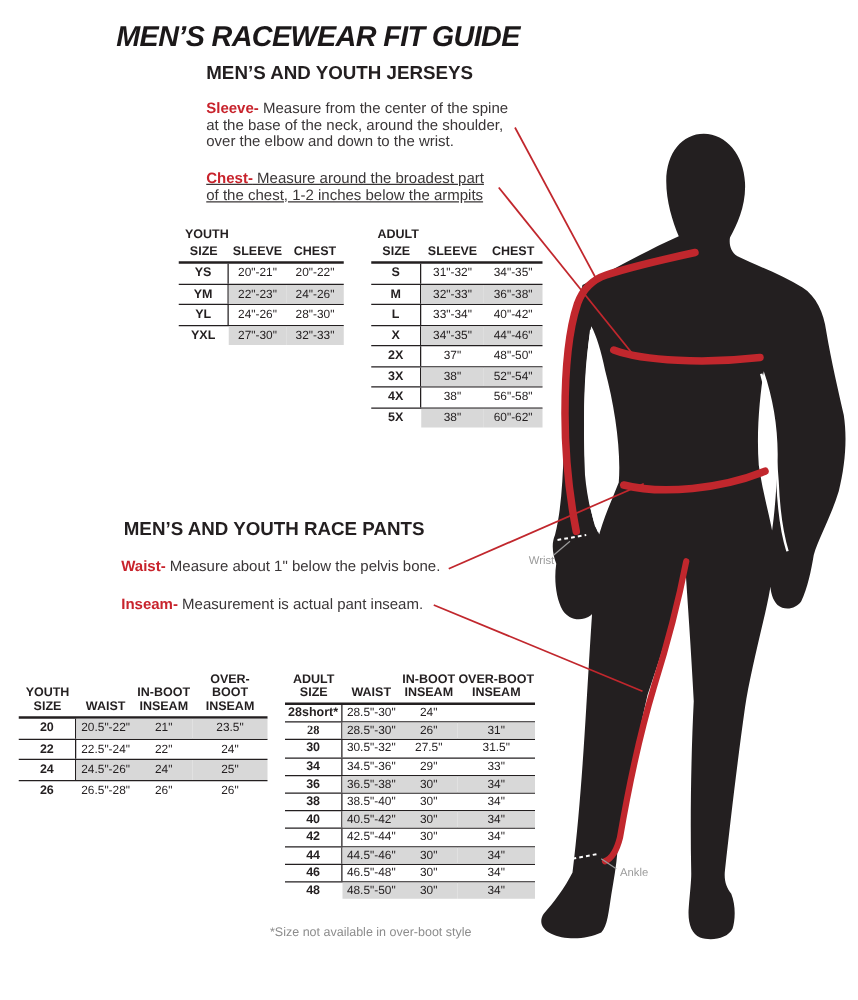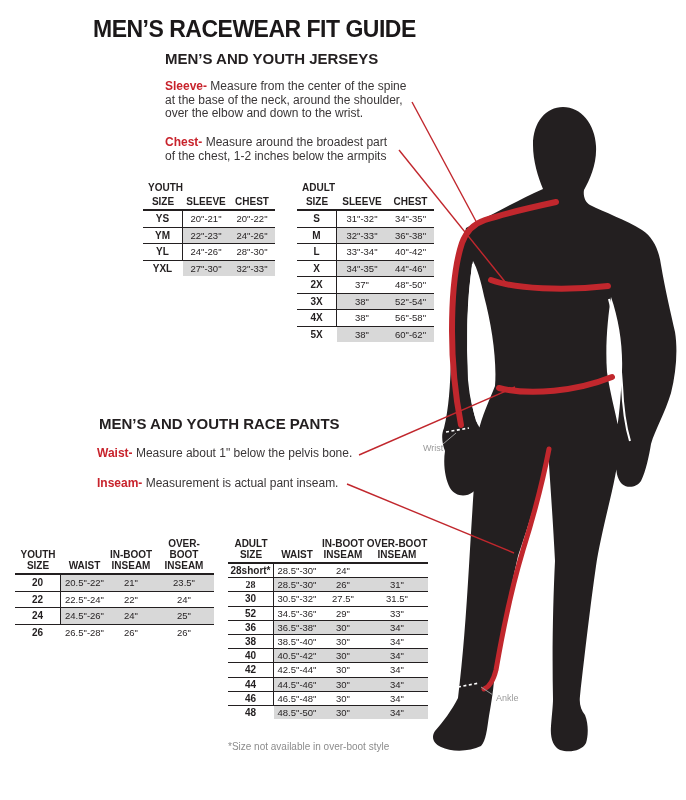--- a/index.html
+++ b/index.html
@@ -3,37 +3,37 @@
 <meta charset="utf-8">
 <style>
   html,body{margin:0;padding:0;background:#fff;}
   .canvas{
     position:relative;width:686px;height:800px;background:#ffffff;overflow:hidden;
     font-family:"Liberation Sans", sans-serif;color:#2d2a2b;
   }
   .abs{position:absolute;}
   #figure-svg{position:absolute;left:0;top:0;z-index:1;}
   .page-title{
-    left:93px;top:16px;margin:0;font-size:23px;line-height:26px;font-weight:bold;
+    left:93px;top:16px;margin:0;font-size:23px;line-height:26px;font-weight:bold;font-style:italic;
     letter-spacing:-0.5px;color:#1b1819;z-index:3;white-space:nowrap;text-align:right;
   }
   .section-heading{
     margin:0;font-size:15px;line-height:17px;font-weight:bold;color:#231f20;z-index:3;white-space:nowrap;
   }
   #jerseys-heading{left:165px;top:50px;}
   #pants-heading{left:99px;top:415px;}
   .instruction{
     margin:0;font-size:12px;line-height:13.5px;color:#3a3637;z-index:3;white-space:pre-line;width:270px;
   }
   .instruction .lbl{font-weight:bold;color:#c8232c;}
   #sleeve-p{left:165px;top:80px;}
-  #chest-p{left:165px;top:136px;}
+  #chest-p{left:165px;top:136px;text-decoration:underline;}
   #waist-p{left:97px;top:447px;white-space:nowrap;}
   #inseam-p{left:97px;top:477px;white-space:nowrap;}
-  .footnote{left:228px;top:741px;font-size:10px;color:#8c8c8c;z-index:3;}
+  .footnote{left:216px;top:741px;font-size:10px;color:#8c8c8c;z-index:3;}
 
   
   .tbl{position:absolute;z-index:2;color:#231f20;}
   #t-jersey-youth{left:143px;top:182px;}
   #t-jersey-adult{left:297px;top:182px;}
   #t-pants-youth{left:15px;top:538px;}
   #t-pants-adult{left:228px;top:538px;}
   .tbl-label{font-size:10px;font-weight:bold;line-height:12px;padding:0 0 2px 5px;}
   .tbl-head{display:flex;align-items:flex-end;border-bottom:2px solid #231f20;}
   .tbl-hcell{display:flex;flex-direction:column;justify-content:flex-end;text-align:center;
@@ -309,21 +309,21 @@
         <div class="tbl-cell" style="width: 46px;">26"</div>
         <div class="tbl-cell" style="width: 62px;">31"</div>
       </div>
       <div class="tbl-row">
         <div class="tbl-size" style="width: 46px;">30</div>
         <div class="tbl-cell" style="width: 46px;">30.5"-32"</div>
         <div class="tbl-cell" style="width: 46px;">27.5"</div>
         <div class="tbl-cell" style="width: 62px;">31.5"</div>
       </div>
       <div class="tbl-row">
-        <div class="tbl-size" style="width: 46px;">52</div>
+        <div class="tbl-size" style="width: 46px;">34</div>
         <div class="tbl-cell" style="width: 46px;">34.5"-36"</div>
         <div class="tbl-cell" style="width: 46px;">29"</div>
         <div class="tbl-cell" style="width: 62px;">33"</div>
       </div>
       <div class="tbl-row shaded">
         <div class="tbl-size" style="width: 46px;">36</div>
         <div class="tbl-cell" style="width: 46px;">36.5"-38"</div>
         <div class="tbl-cell" style="width: 46px;">30"</div>
         <div class="tbl-cell" style="width: 62px;">34"</div>
       </div>

